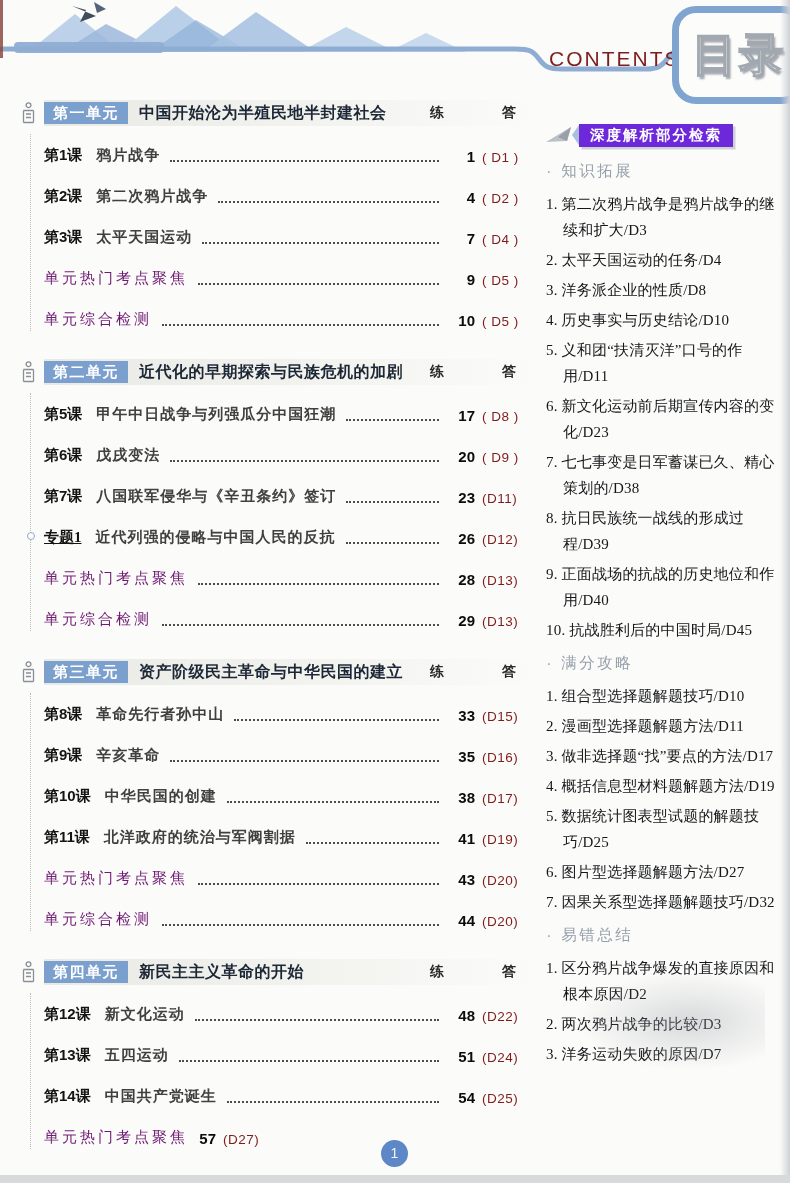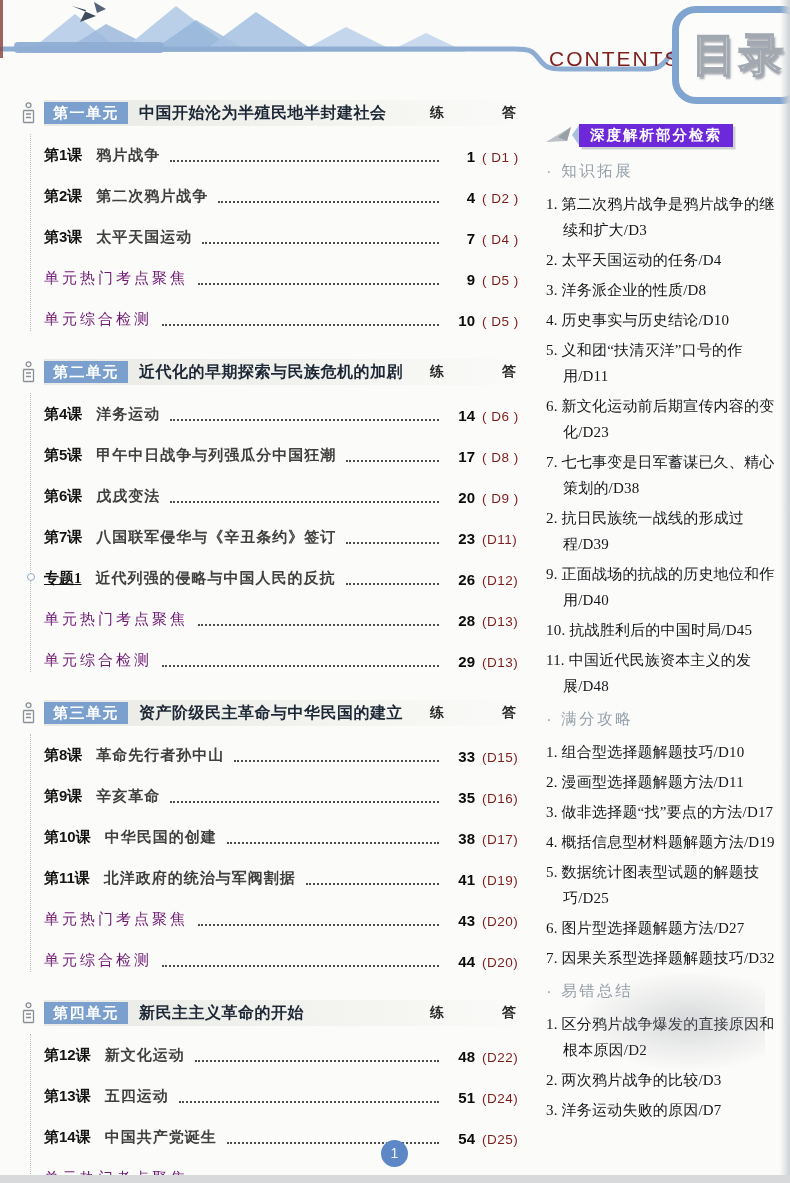--- a/index.html
+++ b/index.html
@@ -159,27 +159,20 @@
           <div class="unit-header">
             <span class="u-badge">第二单元</span>
             <span class="u-title">近代化的早期探索与民族危机的加剧</span>
             <span class="u-cols">
               <span class="u-col">练</span>
               <span class="u-col">答</span>
             </span>
           </div>
           <div class="unit-rows">
             <div class="toc-row">
-              <span class="r-label">第4课</span>
-              <span class="r-title">洋务运动</span>
-              <span class="leader"></span>
-              <span class="r-page">14</span>
-              <span class="r-ans">( D6 )</span>
-            </div>
-            <div class="toc-row">
               <span class="r-label">第5课</span>
               <span class="r-title">甲午中日战争与列强瓜分中国狂潮</span>
               <span class="leader"></span>
               <span class="r-page">17</span>
               <span class="r-ans">( D8 )</span>
             </div>
             <div class="toc-row">
               <span class="r-label">第6课</span>
               <span class="r-title">戊戌变法</span>
               <span class="leader"></span>
@@ -328,24 +321,23 @@
             <span class="sb-bullet">·</span>
             <span class="sb-sec-label">知识拓展</span>
           </div>
           <div class="sb-item">1. 第二次鸦片战争是鸦片战争的继续和扩大/D3</div>
           <div class="sb-item">2. 太平天国运动的任务/D4</div>
           <div class="sb-item">3. 洋务派企业的性质/D8</div>
           <div class="sb-item">4. 历史事实与历史结论/D10</div>
           <div class="sb-item">5. 义和团“扶清灭洋”口号的作用/D11</div>
           <div class="sb-item">6. 新文化运动前后期宣传内容的变化/D23</div>
           <div class="sb-item">7. 七七事变是日军蓄谋已久、精心策划的/D38</div>
-          <div class="sb-item">2. 抗日民族统一战线的形成过程/D39</div>
+          <div class="sb-item">8. 抗日民族统一战线的形成过程/D39</div>
           <div class="sb-item">9. 正面战场的抗战的历史地位和作用/D40</div>
           <div class="sb-item">10. 抗战胜利后的中国时局/D45</div>
-          <div class="sb-item">11. 中国近代民族资本主义的发展/D48</div>
           <div class="sb-sec-title">
             <span class="sb-bullet">·</span>
             <span class="sb-sec-label">满分攻略</span>
           </div>
           <div class="sb-item">1. 组合型选择题解题技巧/D10</div>
           <div class="sb-item">2. 漫画型选择题解题方法/D11</div>
           <div class="sb-item">3. 做非选择题“找”要点的方法/D17</div>
           <div class="sb-item">4. 概括信息型材料题解题方法/D19</div>
           <div class="sb-item">5. 数据统计图表型试题的解题技巧/D25</div>
           <div class="sb-item">6. 图片型选择题解题方法/D27</div>

